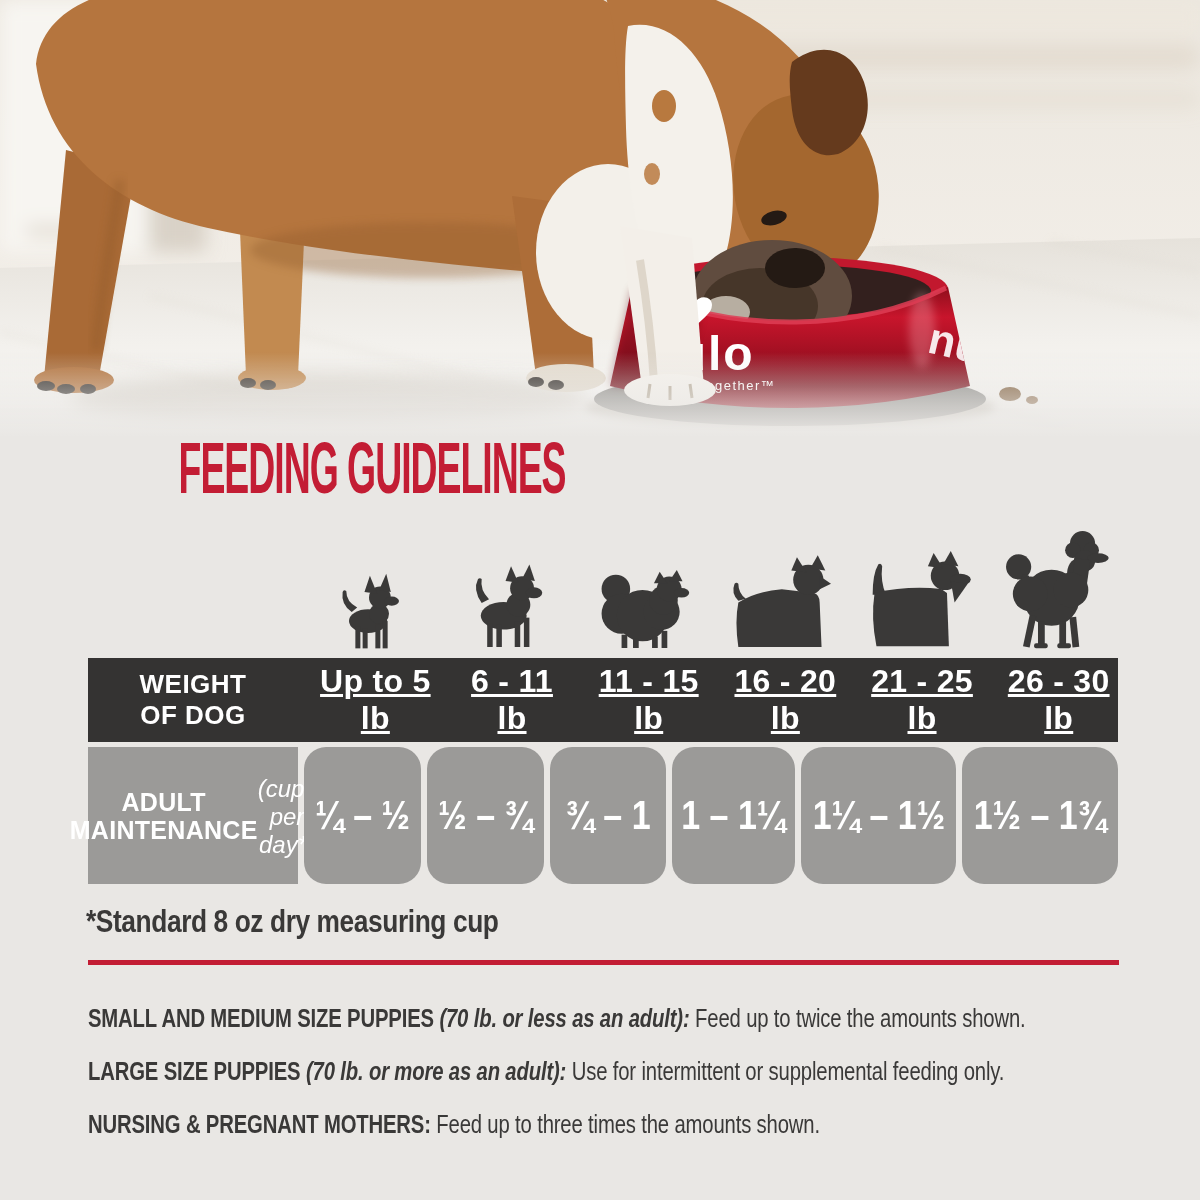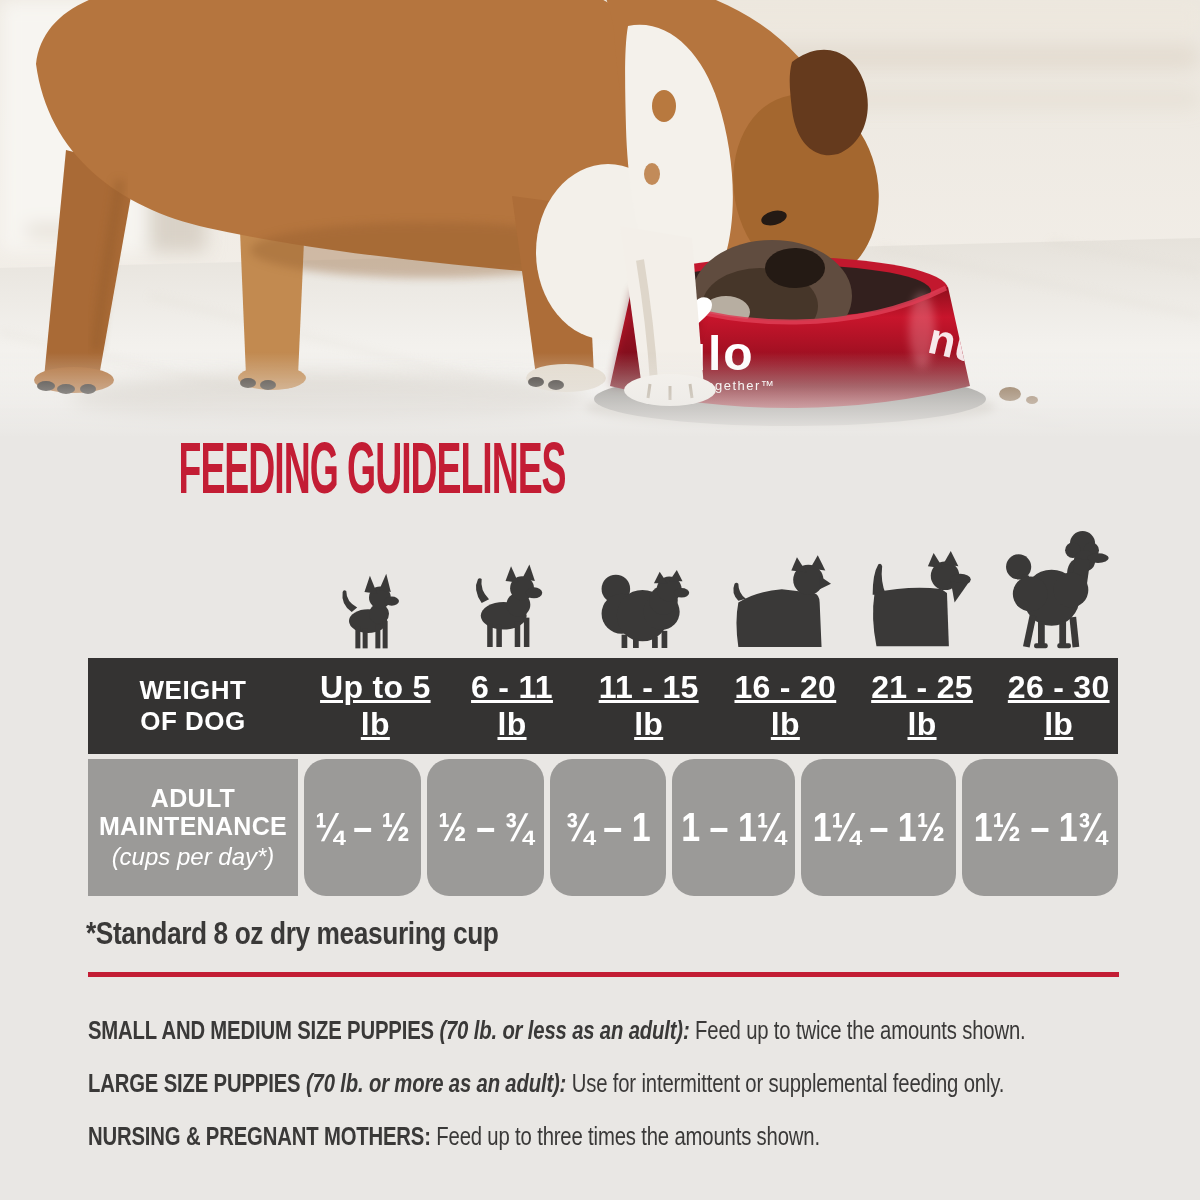--- a/index.html
+++ b/index.html
@@ -23,25 +23,25 @@
   .title{
     display:inline-block;font-size:72px;font-weight:700;letter-spacing:-2px;
     color:var(--red);transform:scaleX(0.52);white-space:nowrap;line-height:64px;
   }
 
   .dogs{margin:10px 0 0 304px;width:814px;height:140px;display:flex;gap:6px;align-items:flex-end;}
   .dog-cell{flex:1;display:flex;justify-content:center;align-items:flex-end;}
   .dog-cell svg{display:block;fill:#3a3938;}
 
   .tbl{margin:6px 0 0 88px;width:1030px;}
-  .thead{display:flex;gap:18px;align-items:center;background:var(--dark);height:96px;color:#fff;}
+  .thead{display:flex;gap:18px;align-items:center;background:var(--dark);height:84px;color:#fff;}
   .th-first{width:210px;text-align:center;font-weight:700;font-size:26px;line-height:1.18;white-space:pre-line;letter-spacing:.5px;}
   .th{flex:1;text-align:center;font-weight:700;font-size:32px;letter-spacing:.3px;text-decoration:underline;}
   .trow{display:flex;gap:6px;margin-top:5px;height:137px;}
-  .td-first{width:210px;background:var(--gray);color:#fff;display:flex;flex-direction:column;align-items:center;justify-content:center;text-align:center;}
+  .td-first{width:210px;background:var(--gray);color:#fff;display:flex;flex-direction:row;align-items:center;justify-content:center;text-align:center;}
   .row-label{font-weight:700;font-size:25px;line-height:1.12;letter-spacing:.3px;max-width:190px;}
   .row-sublabel{font-size:24px;margin-top:3px;font-style:italic;}
   .td{flex:1;background:var(--gray);color:#fff;display:flex;align-items:center;justify-content:center;border-radius:22px;}
   .val{display:inline-block;font-weight:700;font-size:40px;transform:scaleX(0.85);white-space:nowrap;}
 
   .footnote{margin:20px 8px 0 86px;height:38px;}
   .footnote span{
     display:inline-block;font-size:31px;font-weight:700;color:var(--ink);
     transform:scaleX(0.85);transform-origin:0 50%;white-space:nowrap;letter-spacing:-.5px;
   }

